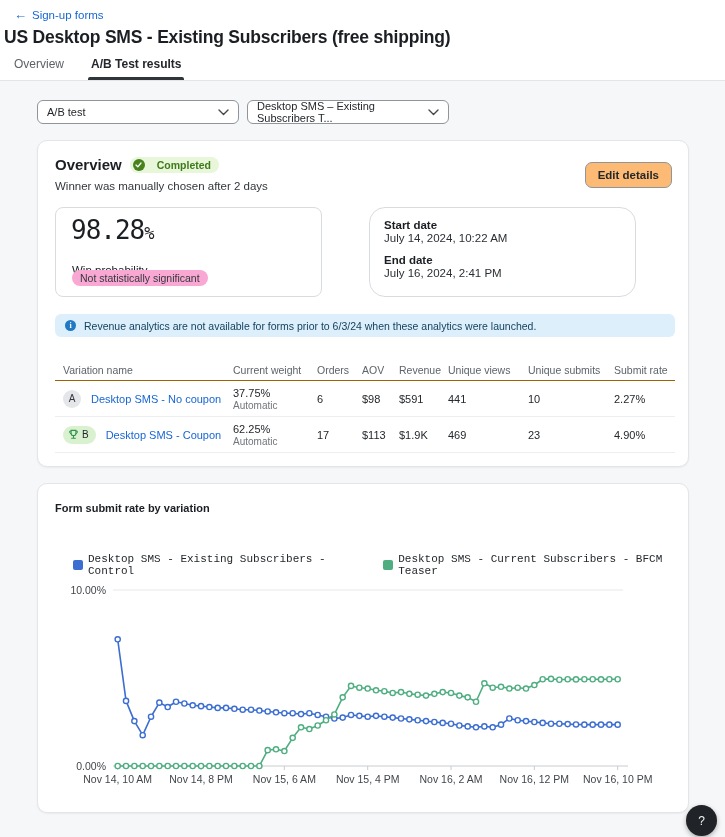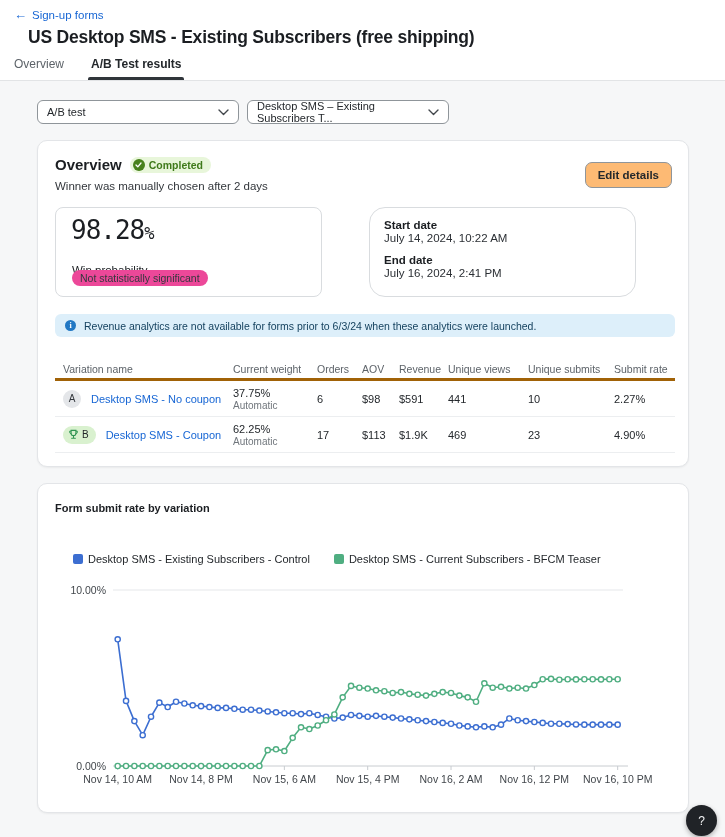--- a/index.html
+++ b/index.html
@@ -6,21 +6,21 @@
   html,body { width:725px; height:837px; }
   body {
     font-family:"Liberation Sans", sans-serif;
     background:#ffffff; color:#24282c;
     position:relative; overflow:hidden;
     -webkit-font-smoothing:antialiased;
   }
   .page-header { position:absolute; top:0; left:0; width:725px; height:81px; background:#fff; border-bottom:1px solid #e2e4e6; }
   .back-link { position:absolute; top:8px; left:14px; font-size:11.5px; color:#1766d4; cursor:pointer; display:flex; align-items:center; gap:5px; }
   .back-link .arrow { font-size:13px; line-height:1; }
-  .page-title { position:absolute; top:27px; left:28px; font-size:17.5px; font-weight:700; color:#1b1e22; letter-spacing:-0.2px; }
+  .page-title { position:absolute; top:27px; left:4px; font-size:17.5px; font-weight:700; color:#1b1e22; letter-spacing:-0.2px; }
   .tabs { position:absolute; top:57px; left:14px; display:flex; gap:27px; }
   .tab { font-size:12px; color:#5d6369; padding-bottom:8px; cursor:pointer; position:relative; }
   .tab.active { color:#24282c; font-weight:600; }
   .tab.active::after { content:""; position:absolute; left:-3px; right:-3px; bottom:-1px; height:3px; background:#30353a; border-radius:2px 2px 0 0; }
 
   .content { position:absolute; top:81px; left:0; width:725px; height:756px; background:#f6f7f8; }
 
   .dropdown {
     position:absolute; top:19px; height:24px; width:202px;
     background:#fff; border:1px solid #8f959a; border-radius:6px;
@@ -29,54 +29,54 @@
   }
   .dd1 { left:37px; } .dd2 { left:247px; }
   .dropdown svg { flex:none; }
 
   .card { position:absolute; left:37px; width:652px; background:#fff; border:1px solid #e3e5e8; border-radius:10px; box-shadow:0 1px 2px rgba(31,33,36,0.06); }
   .card1 { top:59px; height:327px; }
   .card2 { top:402px; height:330px; }
 
   .card1-titlerow { position:absolute; top:15px; left:17px; display:flex; align-items:center; gap:8px; }
   .card1-title { font-size:15px; font-weight:700; color:#1b1e22; }
-  .badge-completed { display:inline-flex; align-items:center; gap:4px; background:#e8f6da; color:#3f7a1a; font-size:10.5px; font-weight:600; border-radius:9px; padding:2px 8px 2px 3px; }
+  .badge-completed { display:inline-flex; align-items:center; gap:12px; background:#e8f6da; color:#3f7a1a; font-size:10.5px; font-weight:600; border-radius:9px; padding:2px 8px 2px 3px; }
   .check-circle { width:12px; height:12px; border-radius:50%; background:#48821c; display:inline-flex; align-items:center; justify-content:center; }
   .card1-subtitle { position:absolute; top:39px; left:17px; font-size:11.5px; color:#33373c; }
   .edit-btn { position:absolute; top:21px; right:16px; height:26px; padding:0 12px; background:#fdba74; border:1px solid #8f959a; border-radius:7px; font-size:11.5px; font-weight:600; color:#24282c; cursor:pointer; font-family:inherit; }
 
   .stat-box { position:absolute; top:66px; width:267px; height:90px; border:1px solid #d9dcdf; border-radius:8px; background:#fff; }
   .stat-box.win { left:17px; } .stat-box.dates { left:331px;border-radius:16px; }
   .win-value { position:absolute; top:7px; left:15px; font-family:"DejaVu Sans Mono", monospace; font-size:26px; color:#1b1e22; letter-spacing:-1px; }
   .win-unit { font-size:17px; }
   .win-label { position:absolute; top:56px; left:16px; font-size:11.5px; font-weight:400; color:#1b1e22; }
-  .pill-gray { position:absolute; top:62px; left:16px; background:#ec4899; border-radius:9px; padding:2px 8px; font-size:10.5px; color:#33383d; }
+  .pill-gray { position:absolute; top:62px; left:16px; background:#f9a8d4; border-radius:9px; padding:2px 8px; font-size:10.5px; color:#33383d; }
   .date-label { font-size:11.5px; font-weight:700; color:#1b1e22; }
   .date-value { font-size:11.5px; color:#2b2f34; margin-top:1px; }
   .date-group-1 { position:absolute; top:11px; left:14px; }
   .date-group-2 { position:absolute; top:46px; left:14px; }
 
   .info-banner { position:absolute; top:173px; left:17px; width:620px; height:23px; background:#ddeffa; border-radius:6px; display:flex; align-items:center; padding:0 10px; gap:8px; }
   .info-icon { width:11px; height:11px; border-radius:50%; background:#2178c4; color:#fff; font-size:8px; font-weight:700; display:inline-flex; align-items:center; justify-content:center; font-family:"Liberation Serif", serif; flex:none; }
   .info-text { font-size:10.5px; color:#15425f; }
 
   .var-table { position:absolute; top:218px; left:17px; width:620px; }
   .tr { display:grid; grid-template-columns:170px 84px 45px 37px 49px 80px 86px 1fr; align-items:center; padding-left:8px; }
-  .tr.head { height:22px; border-bottom:3px solid #a16207; }
+  .tr.head { height:22px; border-bottom:1px solid #a16207; }
   .tr.head .th { font-size:10.5px; color:#5d6369; }
   .tr.row { height:36px; border-bottom:1px solid #eceef0; font-size:11px; }
   .name-cell { display:flex; align-items:center; gap:10px; }
   .var-badge-a { width:18px; height:18px; border-radius:50%; background:#e4e6e9; color:#33373c; font-size:10px; display:inline-flex; align-items:center; justify-content:center; flex:none; }
   .var-badge-b { height:18px; border-radius:10px; background:#d9f1cf; color:#22262a; font-size:10px; display:inline-flex; align-items:center; justify-content:center; gap:3px; padding:0 7px 0 5px; flex:none; }
   .var-link { color:#1766d4; cursor:pointer; }
   .weight-main { font-size:11px; color:#24282c; }
   .weight-sub { font-size:10px; color:#70767c; margin-top:1px; }
 
   .card2-title { position:absolute; top:18px; left:17px; font-size:11px; font-weight:700; color:#1b1e22; }
-  .legend { position:absolute; top:69px; left:35px; display:flex; gap:24px; }
+  .legend { position:absolute; top:69px; left:35px; display:flex; gap:24px;font-family:Liberation Mono, monospace; }
   .legend-item { display:flex; align-items:center; gap:5px; font-size:11px; color:#24282c; }
   .legend-swatch { width:10px; height:10px; border-radius:2px; flex:none; }
   #chart-svg { position:absolute; top:0; left:0; }
   #chart-svg text.tick { font-size:10.5px; fill:#42474c; font-family:"Liberation Sans", sans-serif; }
 
   .help-btn { position:absolute; left:686px; top:805px; width:31px; height:31px; border-radius:50%; background:#202327; color:#f2f3f4; font-size:12px; display:flex; align-items:center; justify-content:center; cursor:pointer; box-shadow:0 2px 5px rgba(0,0,0,0.3); }
 </style>
 </head>
 <body>
 

